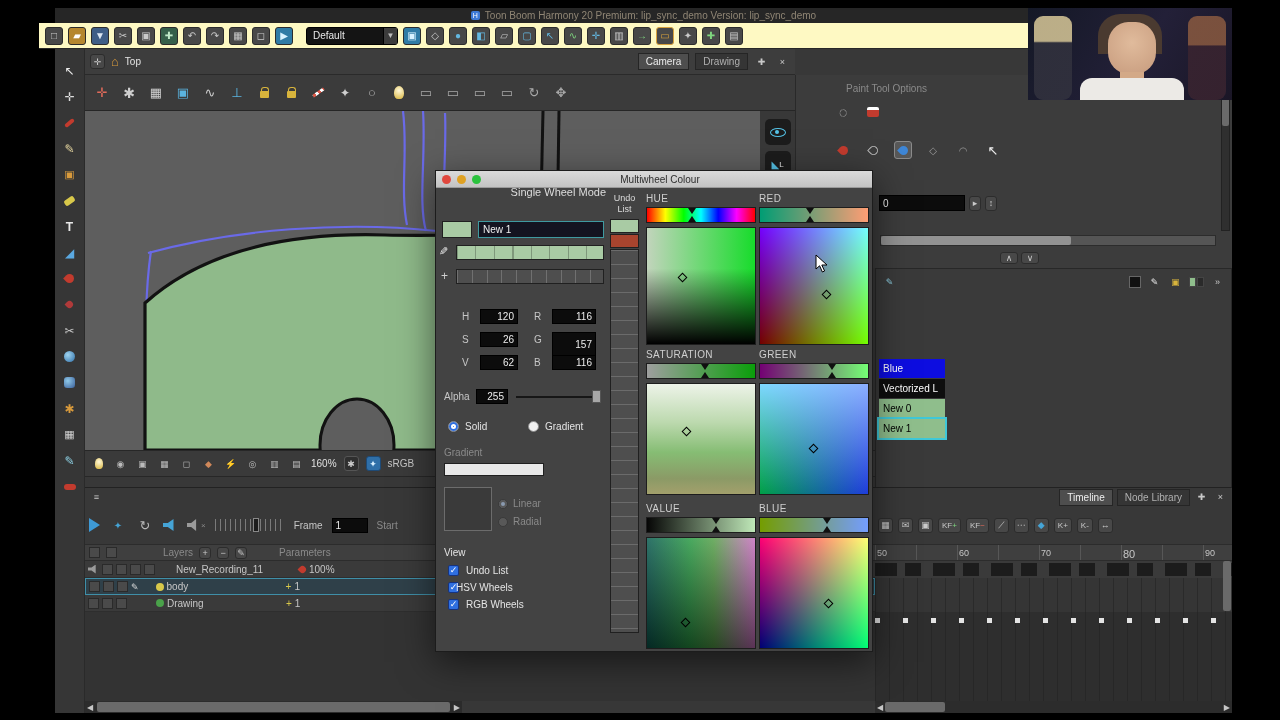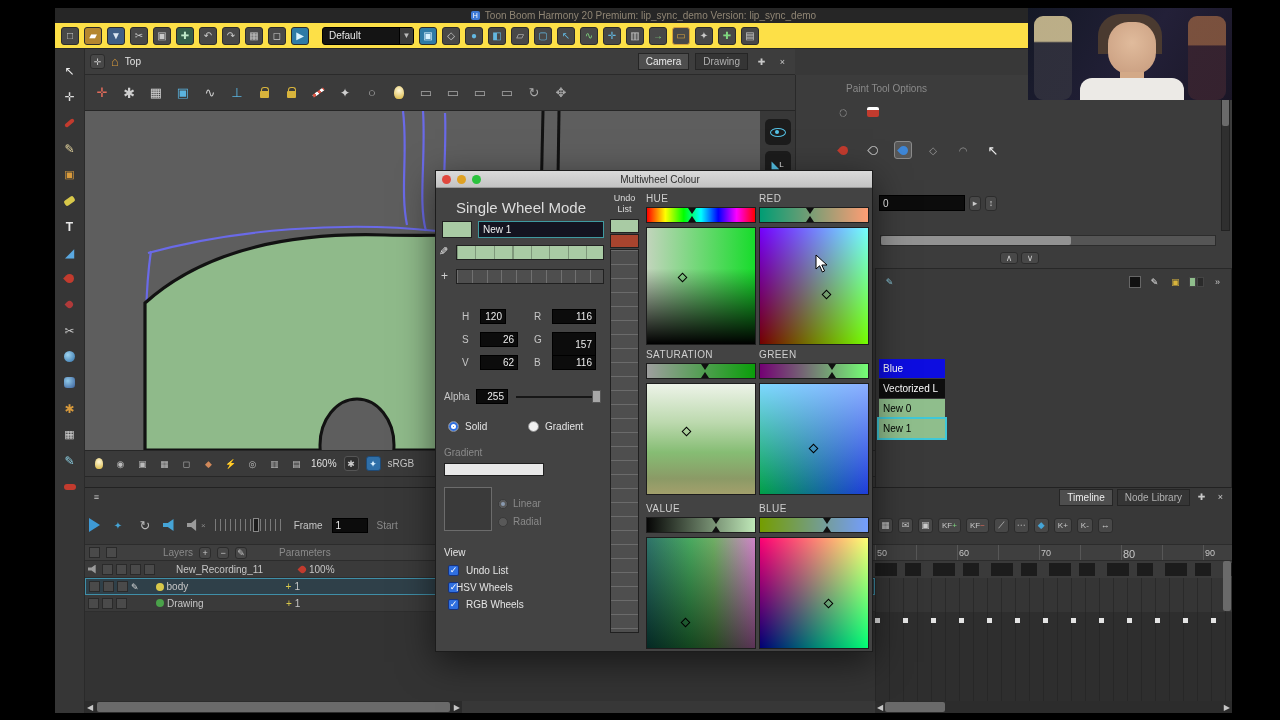--- a/index.html
+++ b/index.html
@@ -61,21 +61,21 @@
 
 <div id="stage">
 
   <div class="a" style="left:55px;top:8px;width:1177px;height:705px;background:#383838"></div>
 
   <div class="a f" style="left:55px;top:8px;width:1177px;height:15px;background:#262626;justify-content:center;gap:5px">
     <span class="a" style="position:static;width:9px;height:9px;background:#3e7ad6;border-radius:2px;color:#fff;font-size:7px;line-height:9px;text-align:center">H</span>
     <span style="color:#8f8574;font-size:10px">Toon Boom Harmony 20 Premium: lip_sync_demo Version: lip_sync_demo</span>
   </div>
 
-  <div class="a f" style="left:55px;top:23px;width:1177px;height:26px;background:#fde047;border-bottom:1px solid #282828;padding:0 6px;gap:5px">
+  <div class="a f" style="left:39px;top:23px;width:1177px;height:26px;background:#fef9c3;border-bottom:1px solid #282828;padding:0 6px;gap:5px">
     <span class="ic" data-glyph="□"></span>
     <span class="ic" style="background:#b5872f;color:#fff" data-glyph="▰"></span>
     <span class="ic" style="background:#3f5e86;color:#dbe6f2" data-glyph="▼"></span>
     <span class="ic" data-glyph="✂"></span>
     <span class="ic" data-glyph="▣"></span>
     <span class="ic" style="background:#355f4a;color:#bfe8c8" data-glyph="✚"></span>
     <span class="ic" data-glyph="↶"></span>
     <span class="ic" data-glyph="↷"></span>
     <span class="ic" data-glyph="▦"></span>
     <span class="ic" data-glyph="◻"></span>
@@ -420,30 +420,30 @@
 
   <div class="a" style="left:435px;top:170px;width:438px;height:482px;background:#434343;border:1px solid #1c1c1c;box-shadow:0 10px 34px rgba(0,0,0,.55);z-index:50">
 
     <div class="f" style="height:17px;background:linear-gradient(#dadada,#c3c3c3);border-bottom:1px solid #9a9a9a;padding:0 6px;gap:6px">
       <span class="dot" style="width:9px;height:9px;background:#e0483e"></span>
       <span class="dot" style="width:9px;height:9px;background:#dfa123"></span>
       <span class="dot" style="width:9px;height:9px;background:#2bc23e"></span>
       <span style="flex:1;text-align:center;color:#2e2e2e;font-size:10px;margin-right:33px">Multiwheel Colour</span>
     </div>
 
-    <div class="a" style="left:0;top:28px;width:170px;text-align:center;color:#ddd;font-size:15px">Single Wheel Mode</div>
+    <div class="a" style="left:0;top:15px;width:170px;text-align:right;color:#ddd;font-size:11px">Single Wheel Mode</div>
     <div class="a" style="left: 6px; top: 50px; width: 30px; height: 17px; border: 1px solid rgb(32, 32, 32); background-color: rgb(169, 203, 164);"></div>
     <div class="a f" style="left:42px;top:50px;width:126px;height:17px;background:#141420;border:1px solid #3f9aa0;color:#f0f0f0;font-size:10px;padding:0 4px">New 1</div>
     <span class="a" style="left:3px;top:74px;color:#e8e8e8;font-size:11px;transform:scaleX(-1)" data-glyph="✎"></span>
     <div class="a cellrow" style="left:20px;top:74px;width:148px;height:15px;background:#a9cba4;background-image:repeating-linear-gradient(90deg,rgba(0,0,0,.25) 0 1px,transparent 1px 18.5px)"></div>
     <span class="a" style="left:5px;top:98px;color:#cfcfcf;font-size:12px">+</span>
     <div class="a cellrow" style="left:20px;top:98px;width:148px;height:15px;background:#4e4e4e;background-image:repeating-linear-gradient(90deg,#707070 0 1px,transparent 1px 14.8px)"></div>
 
     <span class="a lbl" style="left:26px;top:140px">H</span>
-    <span class="a inp" style="left:44px;top:138px;width:26px;height:15px">120</span>
+    <span class="a inp" style="left:44px;top:138px;width:38px;height:15px">120</span>
     <span class="a lbl" style="left:98px;top:140px">R</span>
     <span class="a inp" style="left:116px;top:138px;width:44px;height:15px">116</span>
     <span class="a lbl" style="left:26px;top:163px">S</span>
     <span class="a inp" style="left:44px;top:161px;width:38px;height:15px">26</span>
     <span class="a lbl" style="left:98px;top:163px">G</span>
     <span class="a inp" style="left:116px;top:161px;width:44px;height:24px">157</span>
     <span class="a lbl" style="left:26px;top:186px">V</span>
     <span class="a inp" style="left:44px;top:184px;width:38px;height:15px">62</span>
     <span class="a lbl" style="left:98px;top:186px">B</span>
     <span class="a inp" style="left:116px;top:184px;width:44px;height:15px">116</span>

